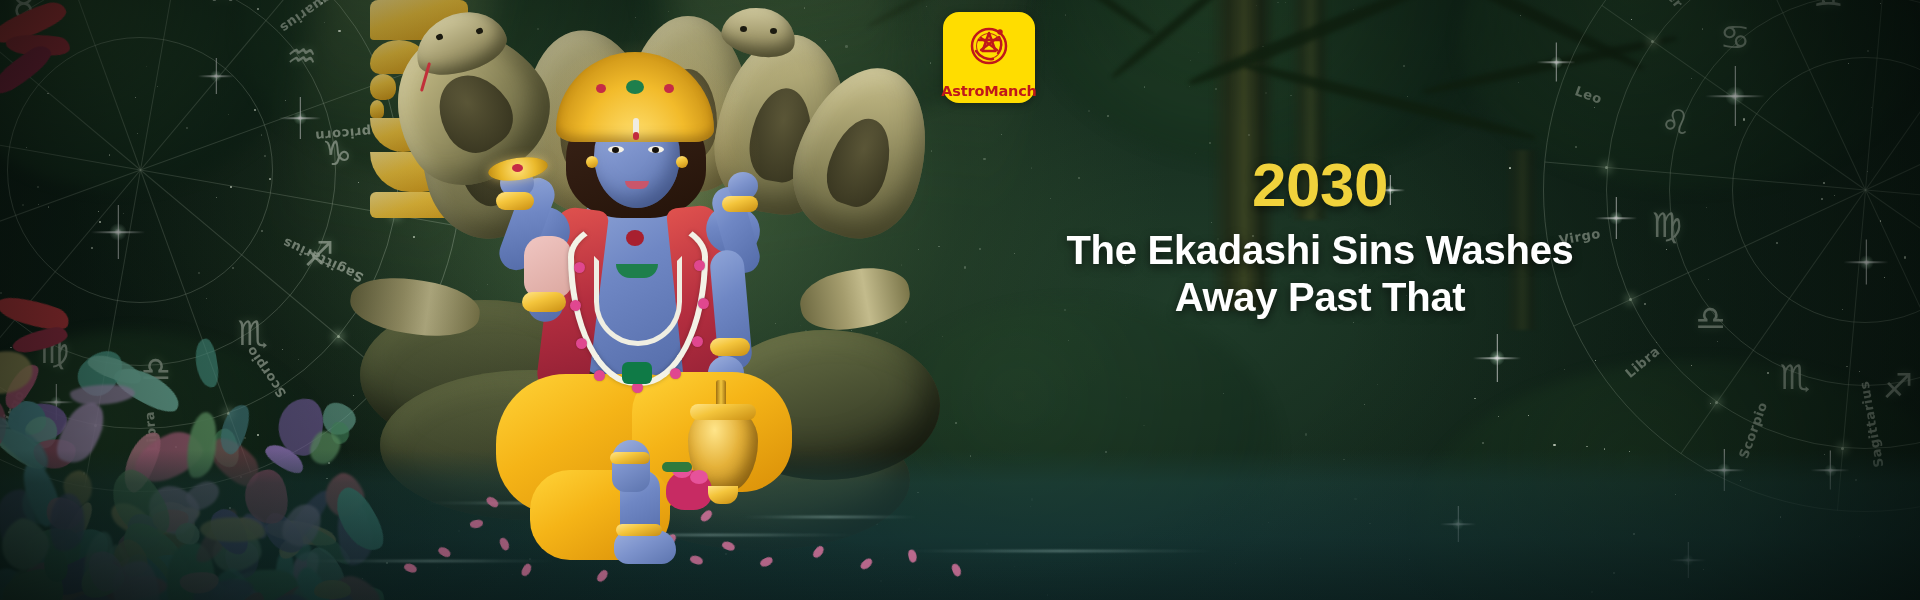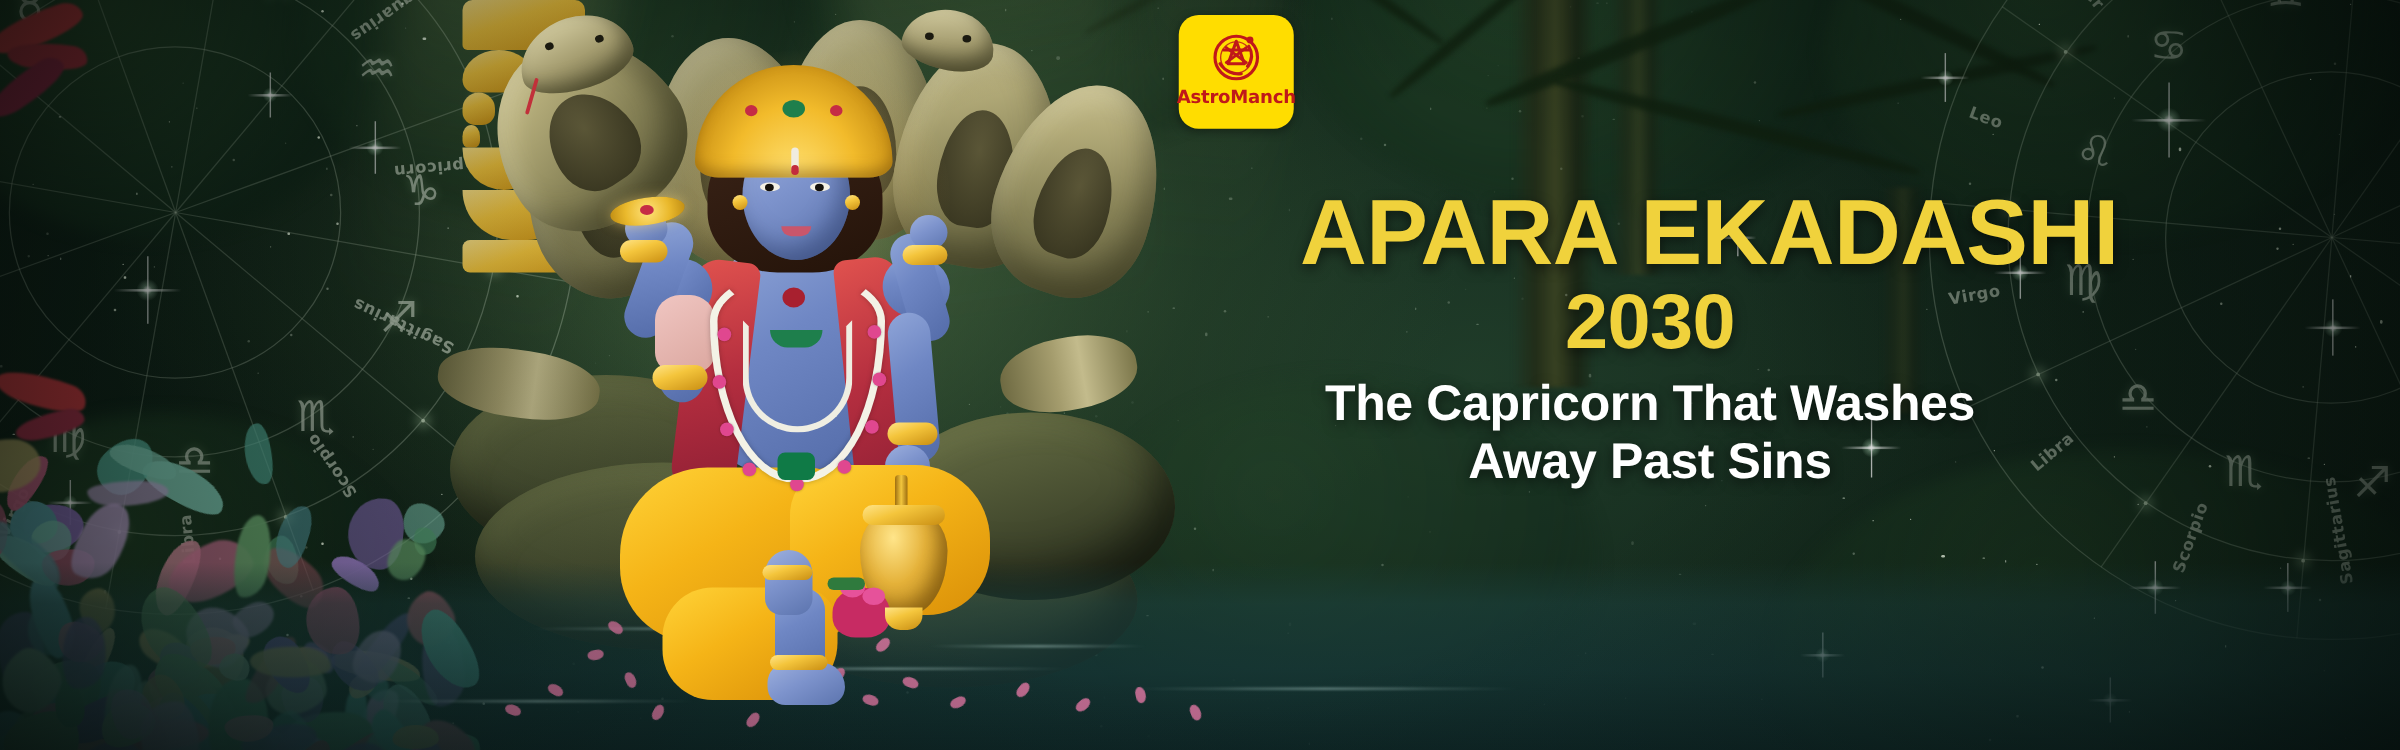--- a/index.html
+++ b/index.html
@@ -200,21 +200,21 @@
   .logo{
     position:absolute;left:943px;top:12px;width:92px;height:91px;
     background:#FFDD00;border-radius:16px;
     display:flex;flex-direction:column;align-items:center;justify-content:flex-start;
     padding-top:8px;
     box-shadow:0 2px 8px rgba(0,0,0,.35);
   }
   .logo-mark{width:50px;height:50px;}
   .logo-word{
     color:#C0181A;font-weight:700;font-size:14.5px;
-    letter-spacing:-.2px;margin-top:0;
+    letter-spacing:-.2px;margin-top:13px;
     font-family:"DejaVu Sans", sans-serif;
   }
 
   
   .textblock{
     position:absolute;left:1040px;top:150px;width:560px;
     text-align:center;z-index:40;
   }
   .title{
     color:#F0D23C;
@@ -961,21 +961,20 @@
       <path d="M34 36 L66 60" stroke="#C0181A" stroke-width="4.5" stroke-linecap="round"></path>
       <path d="M66 36 L34 60" stroke="#C0181A" stroke-width="4.5" stroke-linecap="round"></path>
       <path d="M70 34 C76 44 76 56 68 66" fill="none" stroke="#C0181A" stroke-width="5" stroke-linecap="round"></path>
       <circle cx="72" cy="24" r="5.5" fill="#C0181A"></circle>
       <path d="M24 62 C32 74 46 80 58 78" fill="none" stroke="#C0181A" stroke-width="5" stroke-linecap="round"></path>
     </svg>
     <div class="logo-word">AstroManch</div>
   </div>
 
   <div class="textblock">
-    <div class="title">APARA EKADASHI</div>
     <div class="year">2030</div>
     <div class="subtitle">
-      <div>The Capricorn That Washes</div>
-      <div>Away Past Sins</div>
+      <div>The Ekadashi Sins Washes</div>
+      <div>Away Past That</div>
     </div>
   </div>
 
 </div>
 
 </body></html>

